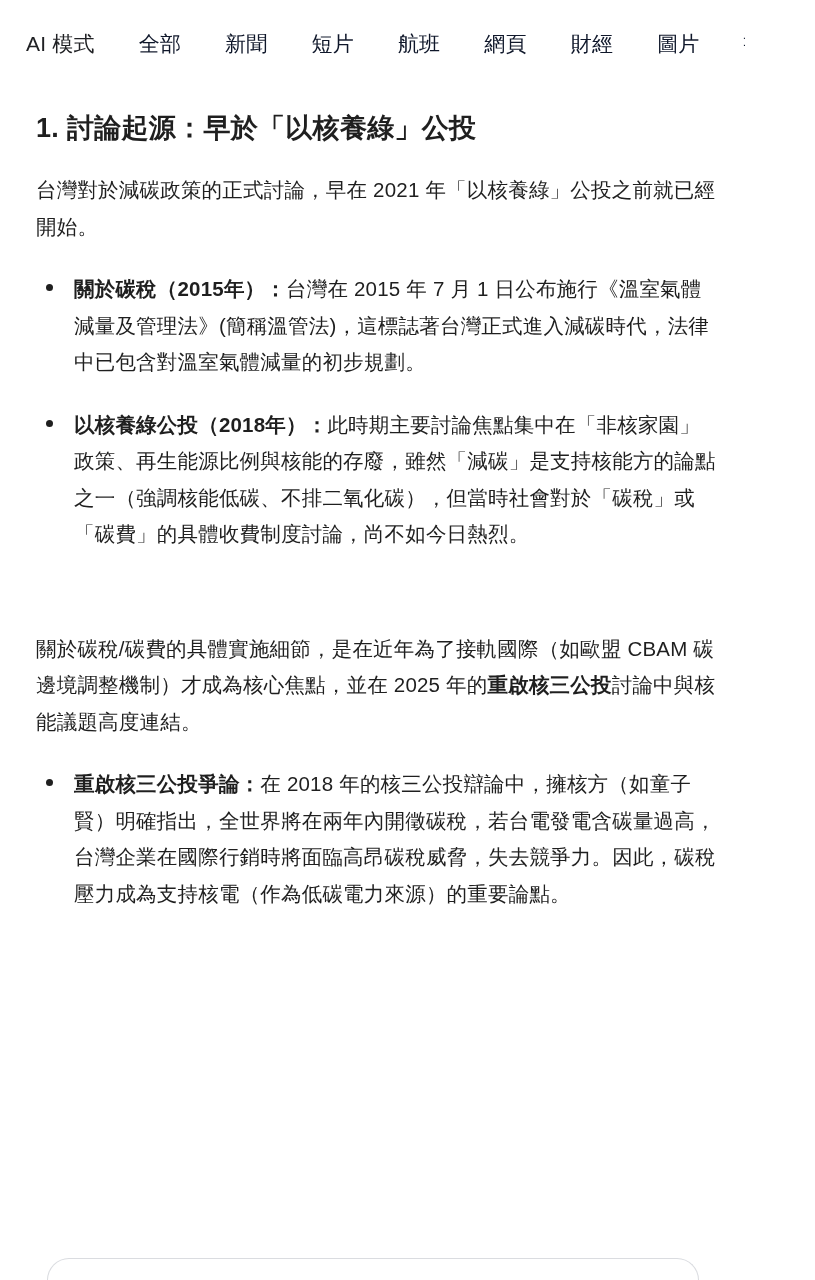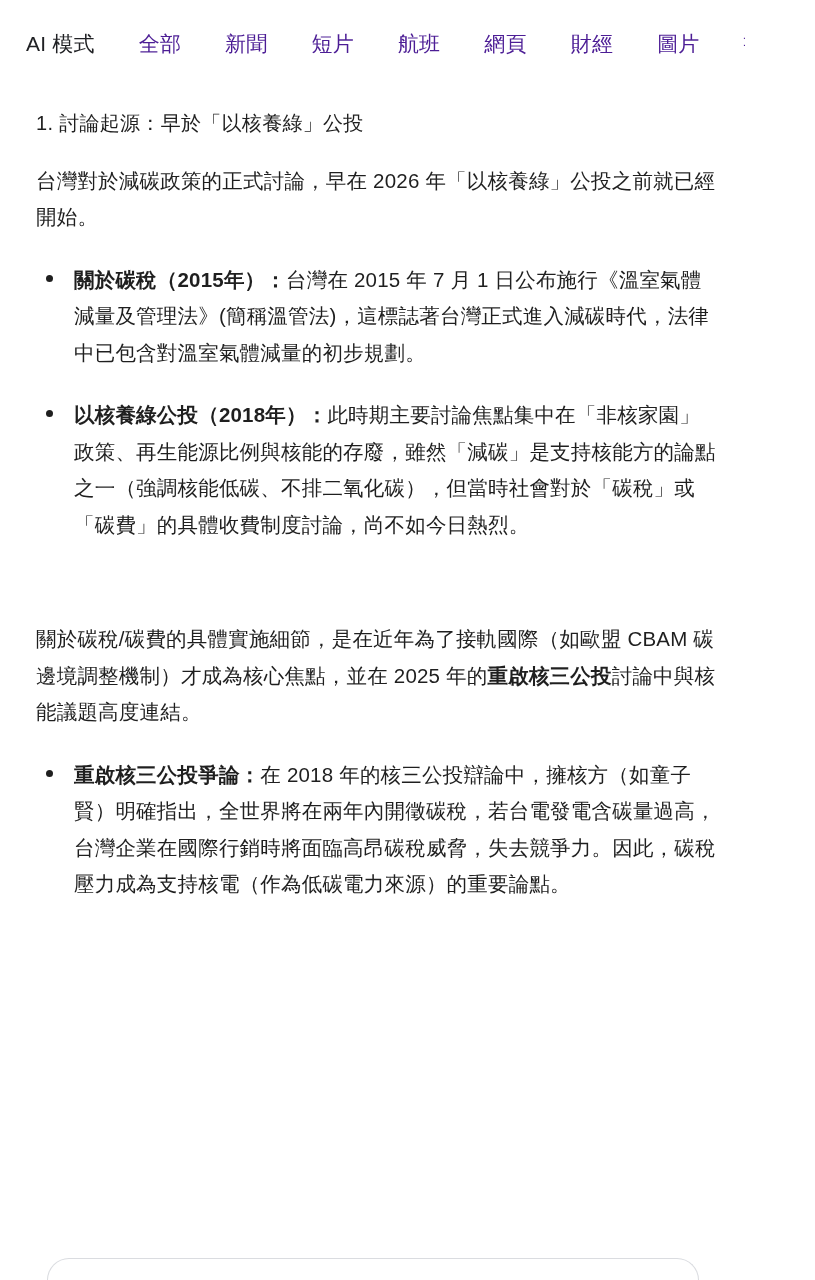--- a/index.html
+++ b/index.html
@@ -28,39 +28,39 @@
     display: flex;
     align-items: center;
     padding: 0 22px 0 26px;
     gap: 0px;
     white-space: nowrap;
     overflow: hidden;
     position: relative;
   }
   .tab {
     font-size: 21px;
-    color: #4c1d95;
+    color: #0f172a;
     padding: 0 23px 0 0;
     margin-right: 21px;
     line-height: 1;
     cursor: pointer;
     letter-spacing: 0.2px;
   }
   .tab.active {
     color: #202124;
   }
   .tab.last { margin-right: 0; padding-right: 0; }
 
   
   .content {
     padding: 0 28px 0 30px;
   }
   h2.section {
-    font-size: 20px;
-    font-weight: 400;
+    font-size: 27px;
+    font-weight: 700;
     color: #1f1f1f;
     margin: 24px 0 26px 6px;
     letter-spacing: 0.3px;
     line-height: 1.35;
   }
   p.para {
     font-size: 20.5px;
     line-height: 1.78;
     color: #1f1f1f;
     margin: 0 0 26px 6px;
@@ -126,21 +126,21 @@
     <div class="tab">航班</div>
     <div class="tab">網頁</div>
     <div class="tab">財經</div>
     <div class="tab">圖片</div>
     <div class="tab last">書籍</div>
   </div>
 
   <div class="content">
 
     <h2 class="section">1. 討論起源：早於「以核養綠」公投</h2>
-    <p class="para">台灣對於減碳政策的正式討論，早在 2026 年「以核養綠」公投之前就已經開始。</p>
+    <p class="para">台灣對於減碳政策的正式討論，早在 2021 年「以核養綠」公投之前就已經開始。</p>
 
     <ul class="bullets">
       <li>
         <span class="bold">關於碳稅（2015年）：</span><span>台灣在 2015 年 7 月 1 日公布施行《溫室氣體減量及管理法》(簡稱溫管法)，這標誌著台灣正式進入減碳時代，法律中已包含對溫室氣體減量的初步規劃。</span>
       </li>
       <li>
         <span class="bold">以核養綠公投（2018年）：</span><span>此時期主要討論焦點集中在「非核家園」政策、再生能源比例與核能的存廢，雖然「減碳」是支持核能方的論點之一（強調核能低碳、不排二氧化碳），但當時社會對於「碳稅」或「碳費」的具體收費制度討論，尚不如今日熱烈。</span>
       </li>
     </ul>
 

